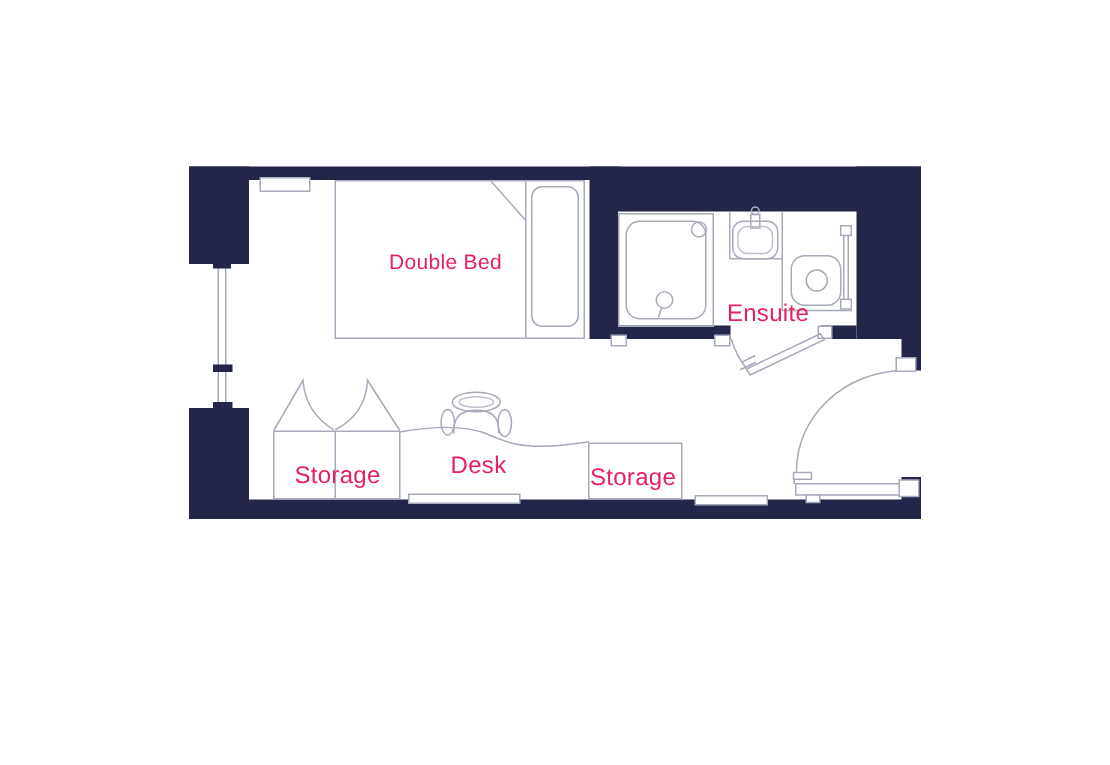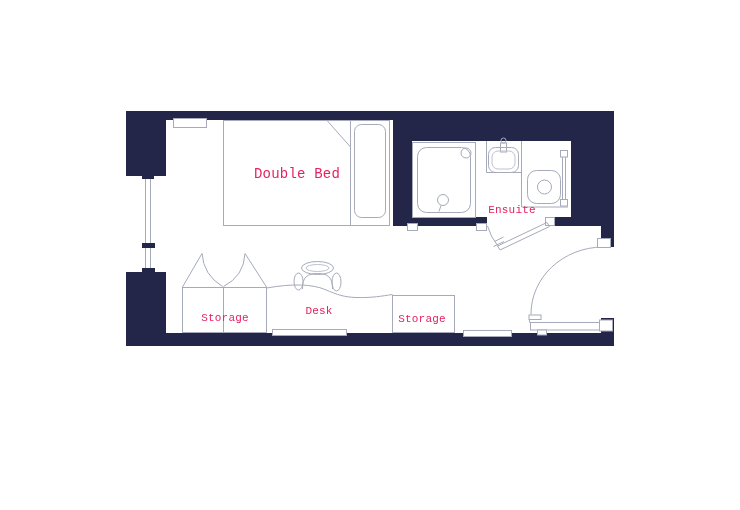--- a/index.html
+++ b/index.html
@@ -5,30 +5,30 @@
   :root{
     --background:#ffffff;
     --wall:#232649;
     --line:#a6aaba;
     --line-light:#bfc2cd;
     --label:#e7215f;
   }
   html,body{margin:0;padding:0;background:var(--background);}
   .stage{
     position:relative;width:616px;height:510px;background:var(--background);
-    overflow:hidden;font-family:Liberation Mono, monospace;
+    overflow:hidden;font-family:Liberation Sans, sans-serif;
   }
   .plan-svg{position:absolute;left:0;top:0;width:740px;height:510px;}
   .wall{fill:var(--wall);stroke:none;}
   .ln{fill:none;stroke:var(--line);stroke-width:1;}
   .lnl{fill:none;stroke:var(--line-light);stroke-width:1;}
   .lnw{fill:#ffffff;stroke:var(--line);stroke-width:1;}
   .lbl{
     position:absolute;transform:translate(-50%,-50%);
-    color:var(--label);font-size:11px;font-weight:500;
+    color:var(--label);font-size:16px;font-weight:500;
     letter-spacing:.2px;white-space:nowrap;
   }
   .lbl-bed{font-size:14px;}
 </style>
 </head>
 <body>
 
 <div class="stage">
   <svg class="plan-svg" viewBox="0 0 740 510">
 

